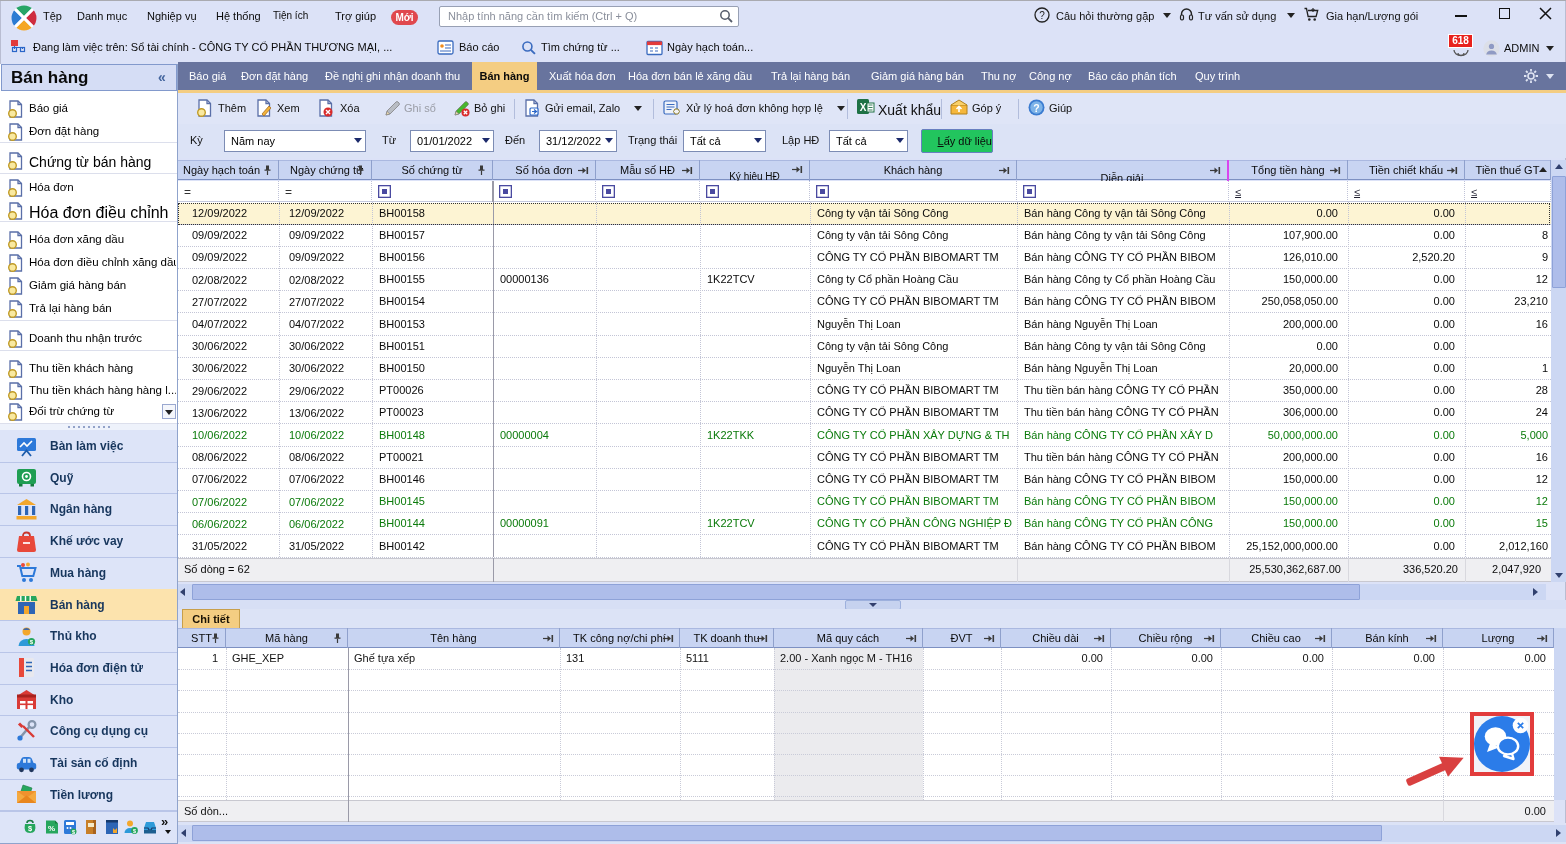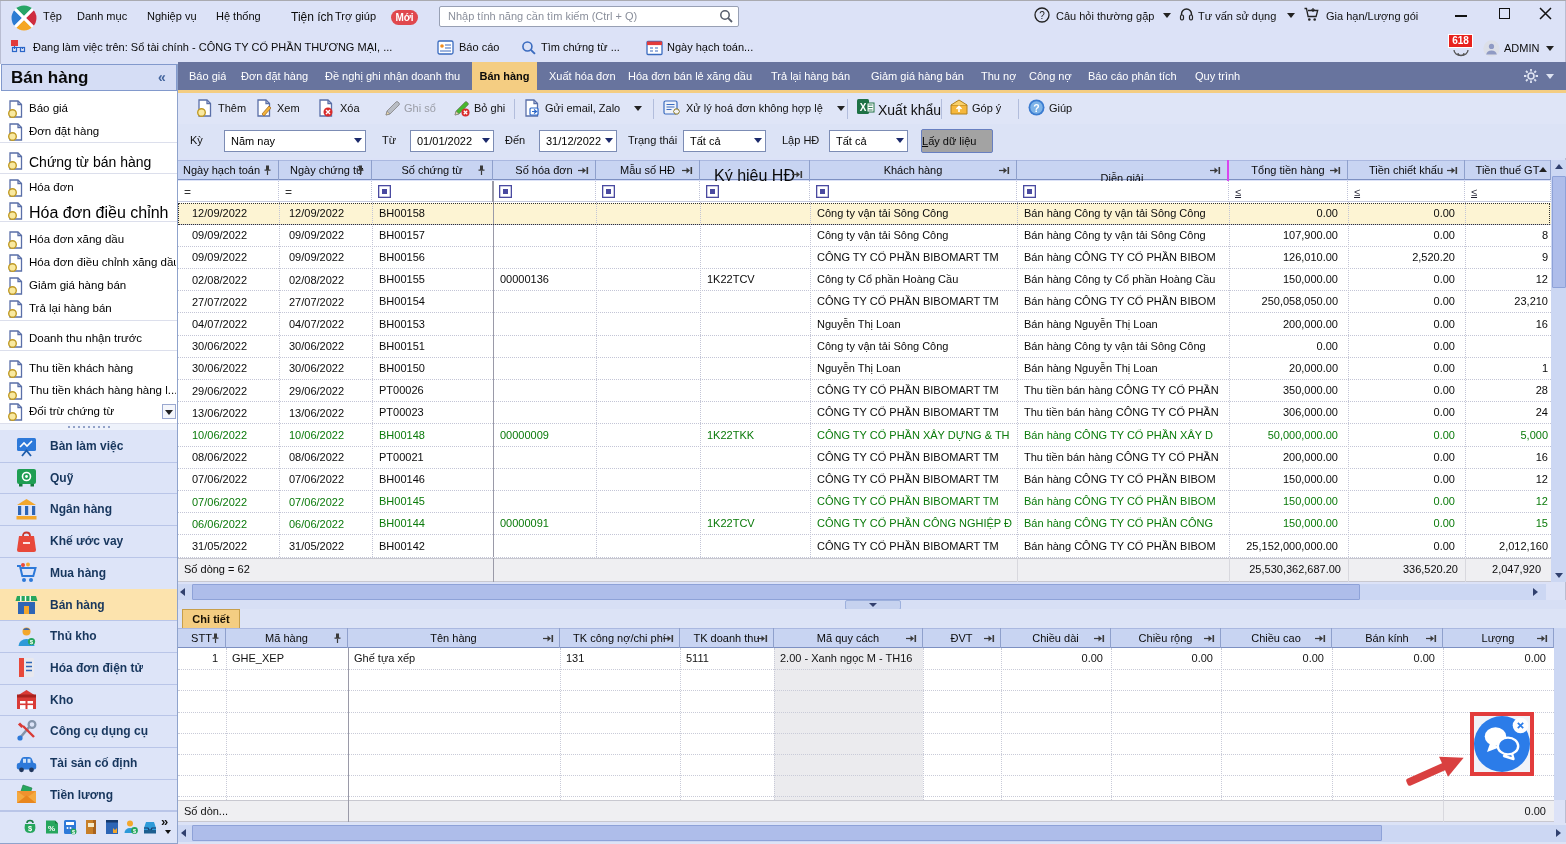--- a/index.html
+++ b/index.html
@@ -33,21 +33,21 @@
 <rect x="-3" y="13.3" width="13.7" height="13.7" fill="#2d7cd3"></rect>
 <rect x="10.65" y="-3" width="2.7" height="30" fill="#fff"></rect>
 <rect x="-3" y="10.65" width="30" height="2.7" fill="#fff"></rect>
 </g>
       </g>
     </svg>
 <div class="abs nowrap" style="left:43px;top:10px;font-size:11px;color:#0a0a0a">Tệp</div>
 <div class="abs nowrap" style="left:77px;top:10px;font-size:11px;color:#0a0a0a">Danh mục</div>
 <div class="abs nowrap" style="left:147px;top:10px;font-size:11px;color:#0a0a0a">Nghiệp vụ</div>
 <div class="abs nowrap" style="left:216px;top:10px;font-size:11px;color:#0a0a0a">Hệ thống</div>
-<div class="abs nowrap" style="left:291px;top:10px;font-size:12px;color:#0a0a0a">Tiện ích</div>
+<div class="abs nowrap" style="left:273px;top:10px;font-size:10px;color:#0a0a0a">Tiện ích</div>
 <div class="abs nowrap" style="left:335px;top:10px;font-size:11px;color:#0a0a0a">Trợ giúp</div>
 <div class="abs" style="left:391px;top:10px;width:27px;height:15px;border-radius:8px;background:#e0484e;color:#fff;font-size:10px;font-weight:bold;text-align:center;line-height:15px">Mới</div>
 <div class="abs" style="left:439px;top:6px;width:300px;height:21px;background:#fff;border:1px solid #98a0b4;border-radius:2px"></div>
 <div class="abs nowrap" style="left:448px;top:10px;font-size:11px;color:#8a8f9b">Nhập tính năng cần tìm kiếm (Ctrl + Q)</div>
 <svg class="abs" style="left:719px;top:9px" width="14" height="14" viewBox="0 0 14 14">
       <circle cx="6" cy="6" r="4.2" fill="none" stroke="#555c6b" stroke-width="1.5"></circle>
       <line x1="9.2" y1="9.2" x2="13" y2="13" stroke="#555c6b" stroke-width="1.8"></line>
     </svg>
 <svg class="abs" style="left:1034px;top:7px" width="16" height="16" viewBox="0 0 16 16">
       <circle cx="8" cy="8" r="7" fill="none" stroke="#222" stroke-width="1.3"></circle>
@@ -453,21 +453,21 @@
 <div class="abs" style="left:628px;top:134px;font-size:11px">Trạng thái</div>
 <div class="combo" style="left:683px;top:130px;width:83px">
       <span class="tx">Tất cả</span>
       <span class="ar"></span>
     </div>
 <div class="abs" style="left:782px;top:134px;font-size:11px">Lập HĐ</div>
 <div class="combo" style="left:829px;top:130px;width:79px">
       <span class="tx">Tất cả</span>
       <span class="ar"></span>
     </div>
-<div class="abs" style="left:921px;top:129px;width:72px;height:24px;background:#a3a3a3;border:1px solid #687fc0;border-radius:2px;text-align:left;line-height:22px;font-size:11px;color:#0a0a0a"><span style="text-decoration:underline">L</span>ấy dữ liệu</div>
+<div class="abs" style="left:921px;top:129px;width:72px;height:24px;background:#22c55e;border:1px solid #687fc0;border-radius:2px;text-align:right;line-height:22px;font-size:11px;color:#0a0a0a"><span style="text-decoration:underline">L</span>ấy dữ liệu</div>
 <div class="abs" style="left:178px;top:160px;width:1373px;height:20px;background:#c8d4f2;border-top:1px solid #aab8e0;border-bottom:1px solid #7d90c2"></div>
 <div class="abs vc nowrap" style="left:178px;top:160px;width:101px;height:20px;border-right:1px solid #8fa0cc;font-size:11px;color:#0a0a0a">
       <span style="margin-left:5px">Ngày hạch toán</span>
       <span style="position:absolute;right:6px;top:5px"><svg width="9" height="11" viewBox="0 0 9 11" style="vertical-align:-1px">
           <path d="M3 0.5 h3 v4 h1.5 v1.2 h-6 v-1.2 h1.5 Z" fill="#3a3a3a"></path>
           <line x1="4.5" y1="5.7" x2="4.5" y2="10" stroke="#3a3a3a" stroke-width="1.2"></line>
         </svg></span>
     </div>
 <div class="abs vc nowrap" style="left:279px;top:160px;width:93px;height:20px;border-right:1px solid #8fa0cc;font-size:11px;color:#0a0a0a">
       <span style="margin-left:11px">Ngày chứng từ</span>
@@ -492,21 +492,21 @@
         </svg></span>
     </div>
 <div class="abs vc nowrap" style="left:596px;top:160px;width:104px;height:20px;border-right:1px solid #8fa0cc;font-size:11px;color:#0a0a0a">
       <span style="margin:0 auto">Mẫu số HĐ</span>
       <span style="position:absolute;right:6px;top:5px"><svg width="11" height="9" viewBox="0 0 11 9" style="vertical-align:0px">
           <line x1="0" y1="4.5" x2="6" y2="4.5" stroke="#3a3a3a" stroke-width="1.2"></line>
           <path d="M4.5 1.5 L8 4.5 L4.5 7.5 Z" fill="#3a3a3a"></path>
           <rect x="8.5" y="1" width="1.6" height="7" fill="#3a3a3a"></rect>
         </svg></span>
     </div>
-<div class="abs vc nowrap" style="left:700px;top:160px;width:110px;height:32px;border-right:1px solid #8fa0cc;font-size:16px;color:#0a0a0a">
+<div class="abs vc nowrap" style="left:700px;top:160px;width:110px;height:32px;border-right:1px solid #8fa0cc;font-size:10px;color:#0a0a0a">
       <span style="margin:0 auto">Ký hiệu HĐ</span>
       <span style="position:absolute;right:6px;top:5px"><svg width="11" height="9" viewBox="0 0 11 9" style="vertical-align:0px">
           <line x1="0" y1="4.5" x2="6" y2="4.5" stroke="#3a3a3a" stroke-width="1.2"></line>
           <path d="M4.5 1.5 L8 4.5 L4.5 7.5 Z" fill="#3a3a3a"></path>
           <rect x="8.5" y="1" width="1.6" height="7" fill="#3a3a3a"></rect>
         </svg></span>
     </div>
 <div class="abs vc nowrap" style="left:810px;top:160px;width:207px;height:20px;border-right:1px solid #8fa0cc;font-size:11px;color:#0a0a0a">
       <span style="margin:0 auto">Khách hàng</span>
       <span style="position:absolute;right:6px;top:5px"><svg width="11" height="9" viewBox="0 0 11 9" style="vertical-align:0px">
@@ -683,21 +683,21 @@
 <div class="abs nowrap" style="left:379px;top:406.3px;width:109px;font-size:11px;color:#0a0a0a">PT00023</div>
 <div class="abs nowrap" style="left:817px;top:406.3px;width:195px;font-size:11px;color:#0a0a0a">CÔNG TY CỔ PHẦN BIBOMART TM</div>
 <div class="abs nowrap" style="left:1024px;top:406.3px;width:200px;font-size:11px;color:#0a0a0a">Thu tiền bán hàng CÔNG TY CỔ PHẦN</div>
 <div class="abs nowrap" style="right:228px;text-align:right;top:406.3px;font-size:11px;color:#0a0a0a">306,000.00</div>
 <div class="abs nowrap" style="right:111px;text-align:right;top:406.3px;font-size:11px;color:#0a0a0a">0.00</div>
 <div class="abs nowrap" style="right:18px;text-align:right;top:406.3px;font-size:11px;color:#0a0a0a">24</div>
 <div class="abs" style="left:178px;top:424.5px;width:1373px;height:22.2px;background:transparent;border-bottom:1px dotted #c3c5d6"></div>
 <div class="abs nowrap" style="left:178px;top:429.0px;width:83px;text-align:center;font-size:11px;color:#0a7a0a">10/06/2022</div>
 <div class="abs nowrap" style="left:279px;top:429.0px;width:75px;text-align:center;font-size:11px;color:#0a7a0a">10/06/2022</div>
 <div class="abs nowrap" style="left:379px;top:428.5px;width:109px;font-size:11px;color:#0a7a0a">BH00148</div>
-<div class="abs nowrap" style="left:500px;top:428.5px;width:91px;font-size:11px;color:#0a7a0a">00000009</div>
+<div class="abs nowrap" style="left:500px;top:428.5px;width:91px;font-size:11px;color:#0a7a0a">00000004</div>
 <div class="abs nowrap" style="left:707px;top:428.5px;width:98px;font-size:11px;color:#0a7a0a">1K22TKK</div>
 <div class="abs nowrap" style="left:817px;top:428.5px;width:195px;font-size:11px;color:#0a7a0a">CÔNG TY CỔ PHẦN XÂY DỰNG &amp; TH</div>
 <div class="abs nowrap" style="left:1024px;top:428.5px;width:200px;font-size:11px;color:#0a7a0a">Bán hàng CÔNG TY CỔ PHẦN XÂY D</div>
 <div class="abs nowrap" style="right:228px;text-align:right;top:428.5px;font-size:11px;color:#0a7a0a">50,000,000.00</div>
 <div class="abs nowrap" style="right:111px;text-align:right;top:428.5px;font-size:11px;color:#0a7a0a">0.00</div>
 <div class="abs nowrap" style="right:18px;text-align:right;top:428.5px;font-size:11px;color:#0a7a0a">5,000</div>
 <div class="abs" style="left:178px;top:446.7px;width:1373px;height:22.2px;background:transparent;border-bottom:1px dotted #c3c5d6"></div>
 <div class="abs nowrap" style="left:178px;top:451.2px;width:83px;text-align:center;font-size:11px;color:#0a0a0a">08/06/2022</div>
 <div class="abs nowrap" style="left:279px;top:451.2px;width:75px;text-align:center;font-size:11px;color:#0a0a0a">08/06/2022</div>
 <div class="abs nowrap" style="left:379px;top:450.7px;width:109px;font-size:11px;color:#0a0a0a">PT00021</div>

